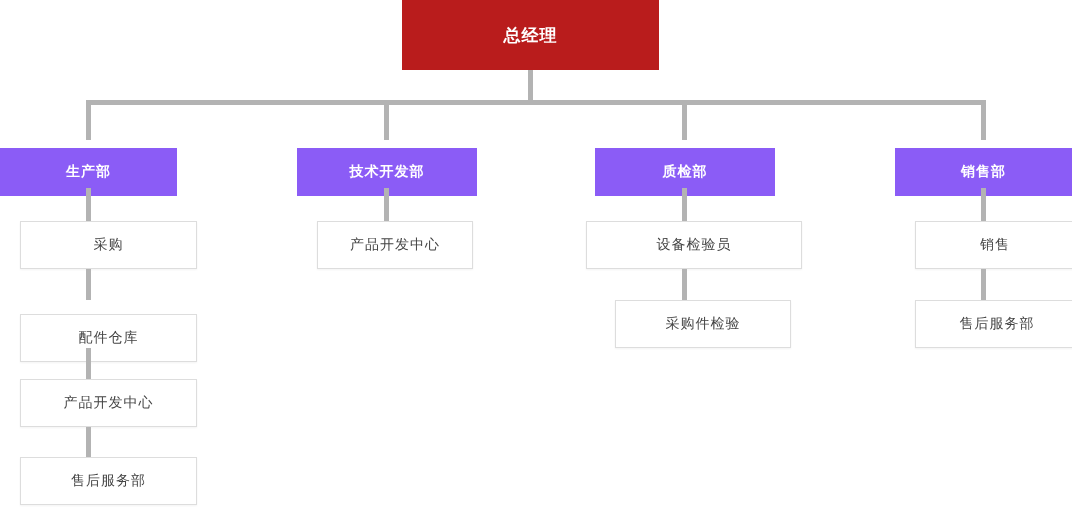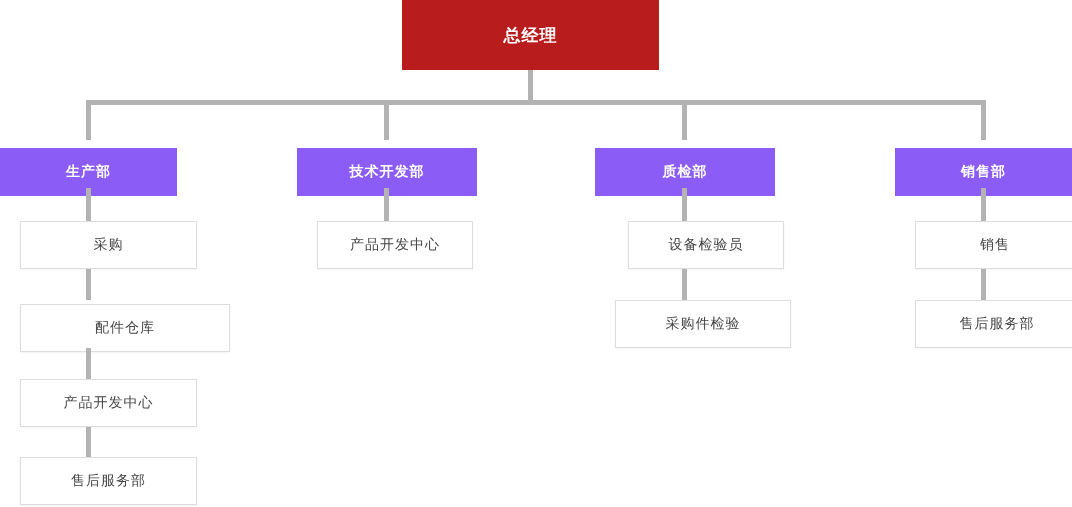--- a/index.html
+++ b/index.html
@@ -73,21 +73,21 @@
   <div class="conn v" style="left:981px; top:100px; height:40px"></div>
 
   <div class="node dept" style="left:0; width:177px">
     <span>生产部</span>
   </div>
   <div class="conn v" style="left:86px; top:188px; height:33px"></div>
   <div class="node child" style="left:0; top:221px; width:177px">
     <span>采购</span>
   </div>
   <div class="conn v" style="left:86px; top:269px; height:31px"></div>
-  <div class="node child" style="left:0; top:304px; width:210px">
+  <div class="node child" style="left:0; top:314px; width:177px">
     <span>配件仓库</span>
   </div>
   <div class="conn v" style="left:86px; top:348px; height:31px"></div>
   <div class="node child" style="left:0; top:379px; width:177px">
     <span>产品开发中心</span>
   </div>
   <div class="conn v" style="left:86px; top:427px; height:30px"></div>
   <div class="node child" style="left:0; top:457px; width:177px">
     <span>售后服务部</span>
   </div>
@@ -97,21 +97,21 @@
   </div>
   <div class="conn v" style="left:384px; top:188px; height:33px"></div>
   <div class="node child" style="left:297px; top:221px; width:156px">
     <span>产品开发中心</span>
   </div>
 
   <div class="node dept" style="left:595px; width:180px">
     <span>质检部</span>
   </div>
   <div class="conn v" style="left:682px; top:188px; height:33px"></div>
-  <div class="node child" style="left:608px; top:221px; width:156px">
+  <div class="node child" style="left:566px; top:221px; width:216px">
     <span>设备检验员</span>
   </div>
   <div class="conn v" style="left:682px; top:269px; height:31px"></div>
   <div class="node child" style="left:595px; top:300px; width:176px">
     <span>采购件检验</span>
   </div>
 
   <div class="node dept" style="left:895px; width:177px">
     <span>销售部</span>
   </div>

